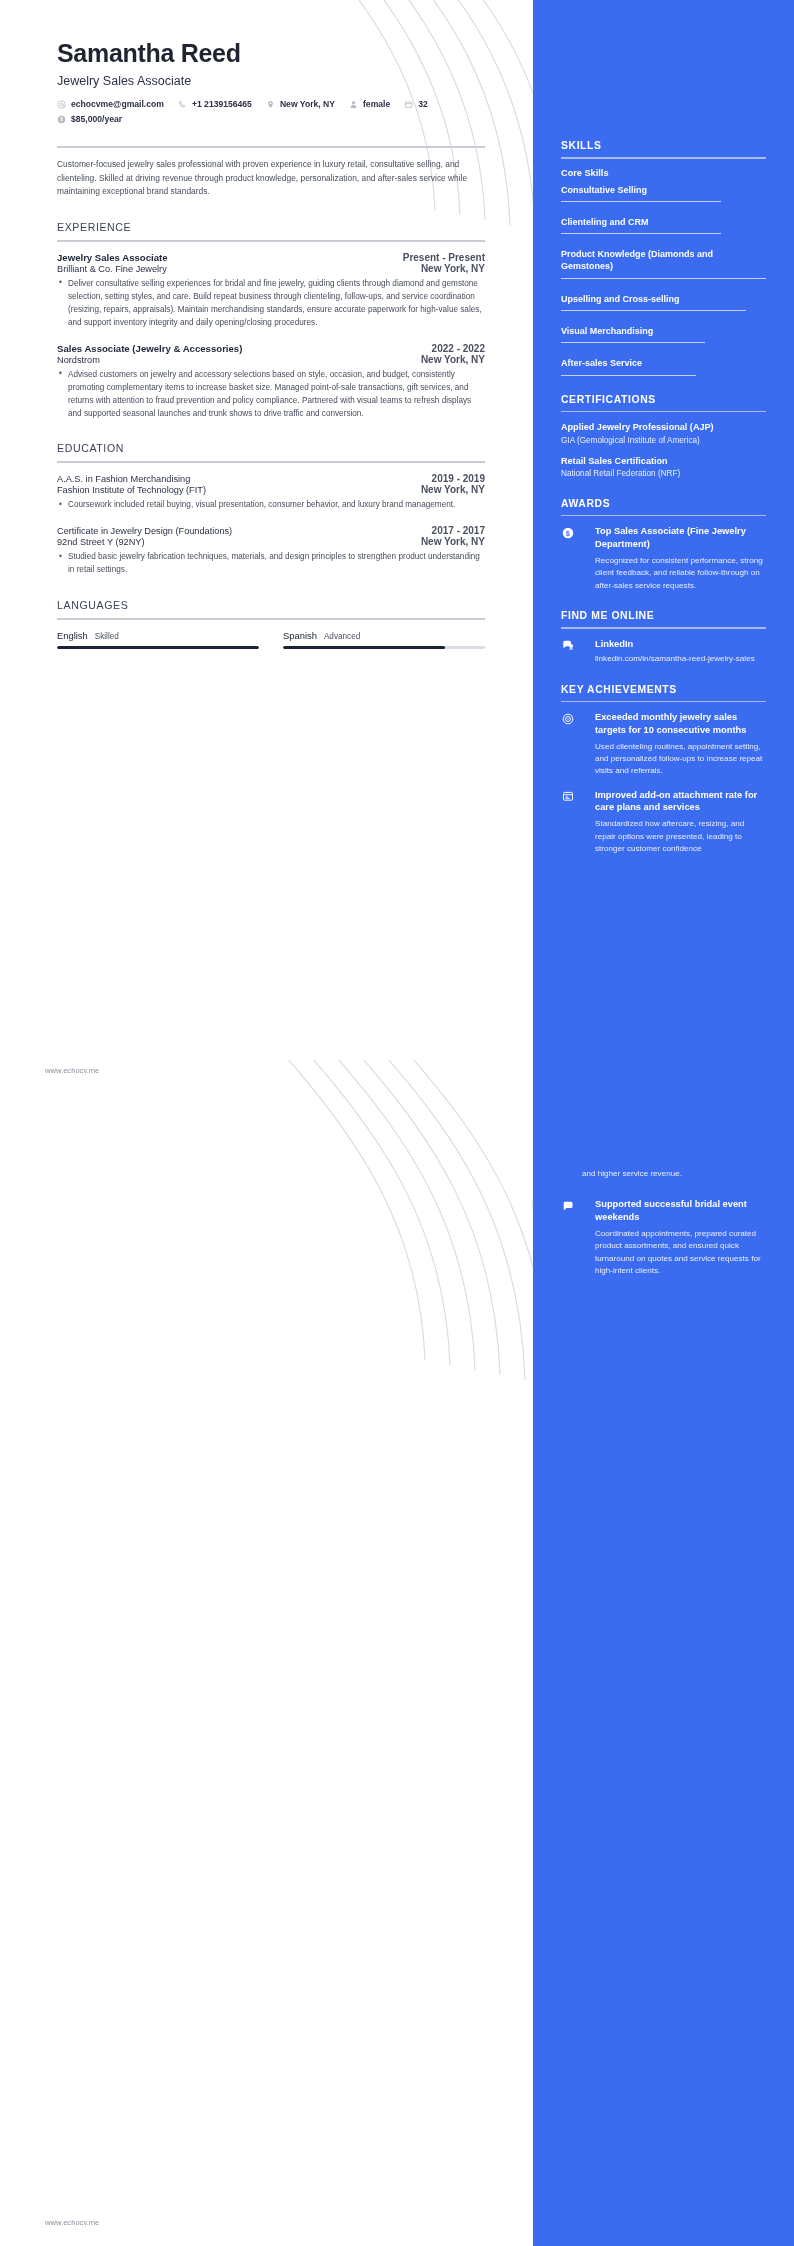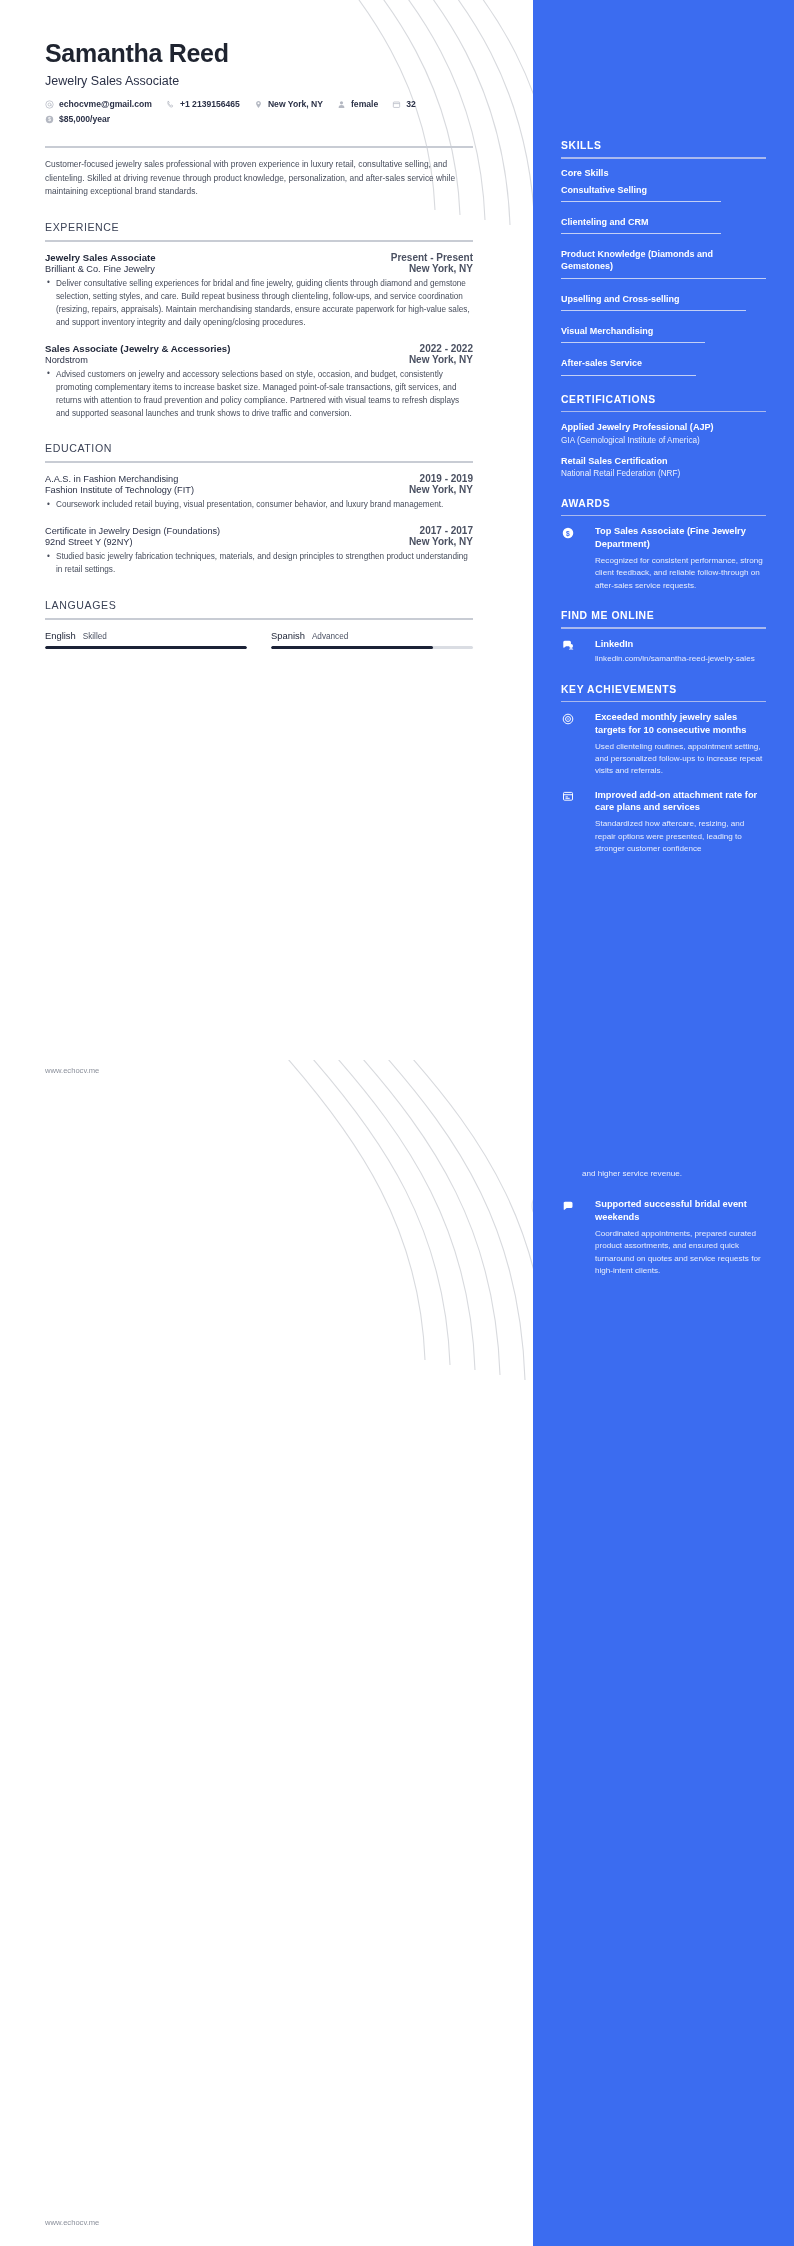--- a/index.html
+++ b/index.html
@@ -21,21 +21,21 @@
 
   
   .arcs { position: absolute; pointer-events: none; }
   .arcs-top { top: -40px; left: 250px; width: 340px; height: 340px; }
   .arcs-mid { top: 1060px; left: 250px; width: 360px; height: 360px; }
   .arcs svg { display: block; }
 
   
   .main {
     position: absolute;
-    top: 0; left: 0;
+    top: 0; left: 12px;
     width: 533px;
     padding: 38px 60px 0 45px;
   }
 
   .name {
     font-size: 25px;
     font-weight: bold;
     color: #1f2430;
     letter-spacing: -0.3px;
     line-height: 1.2;

